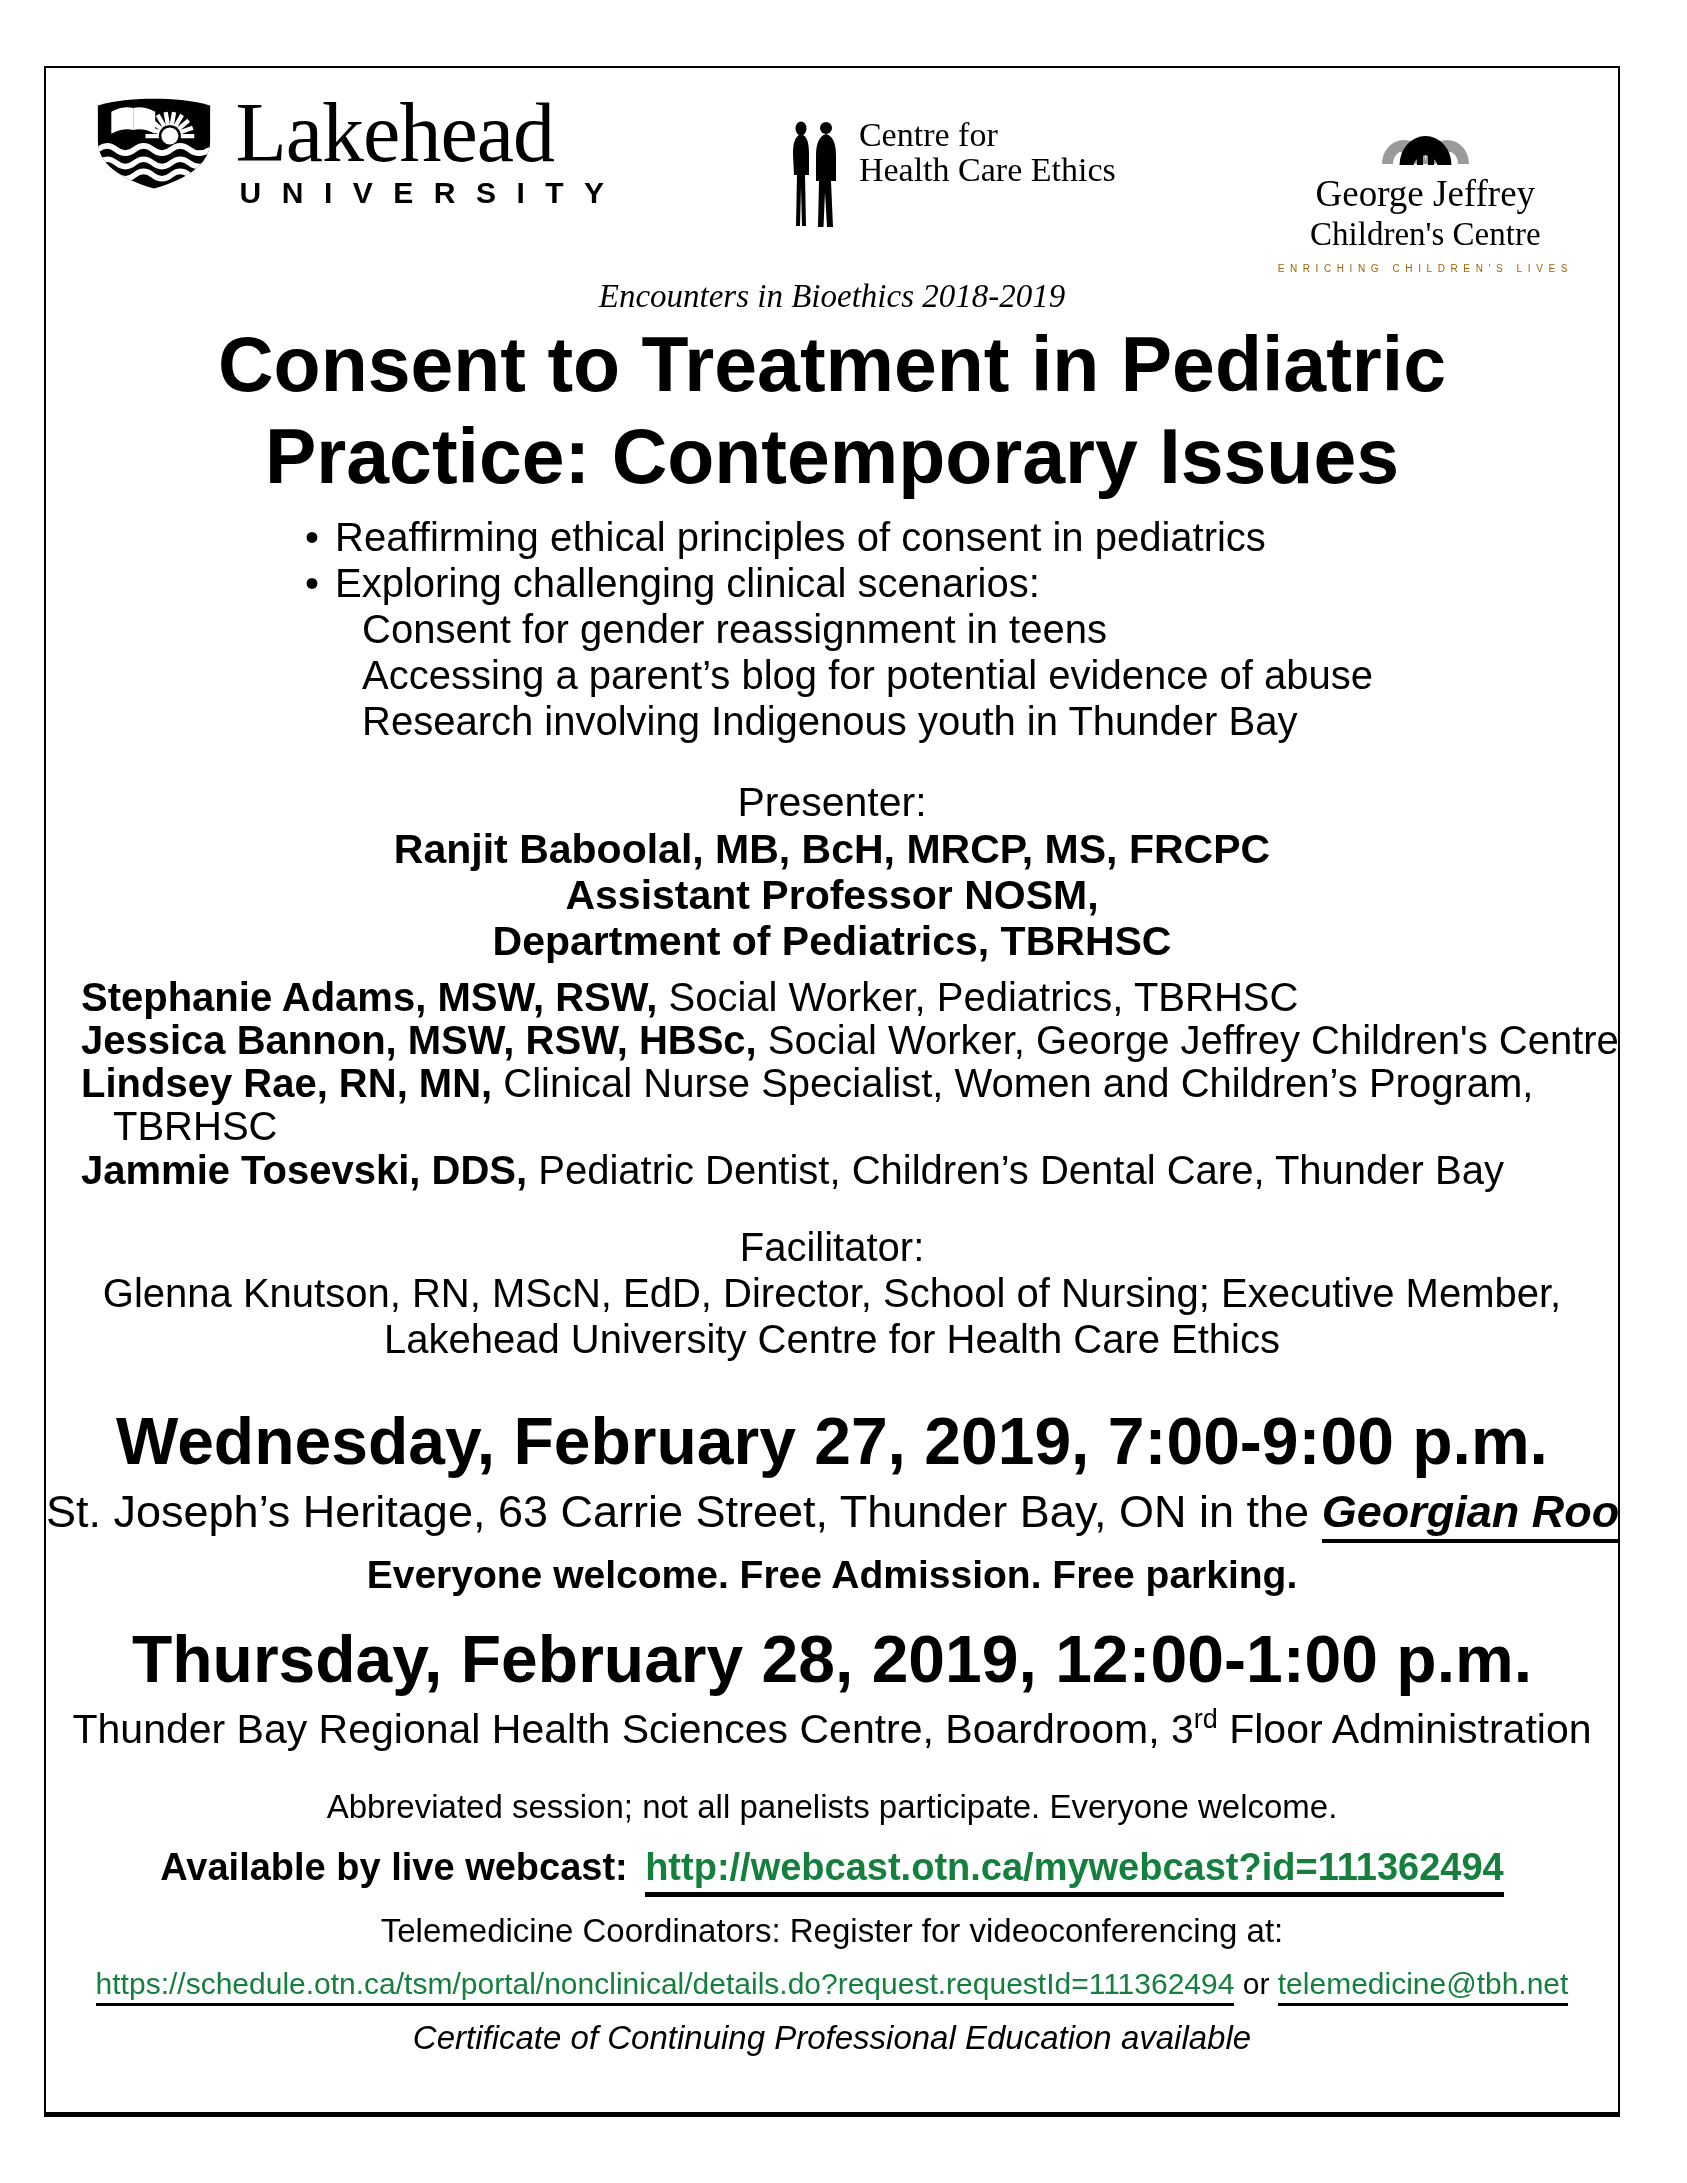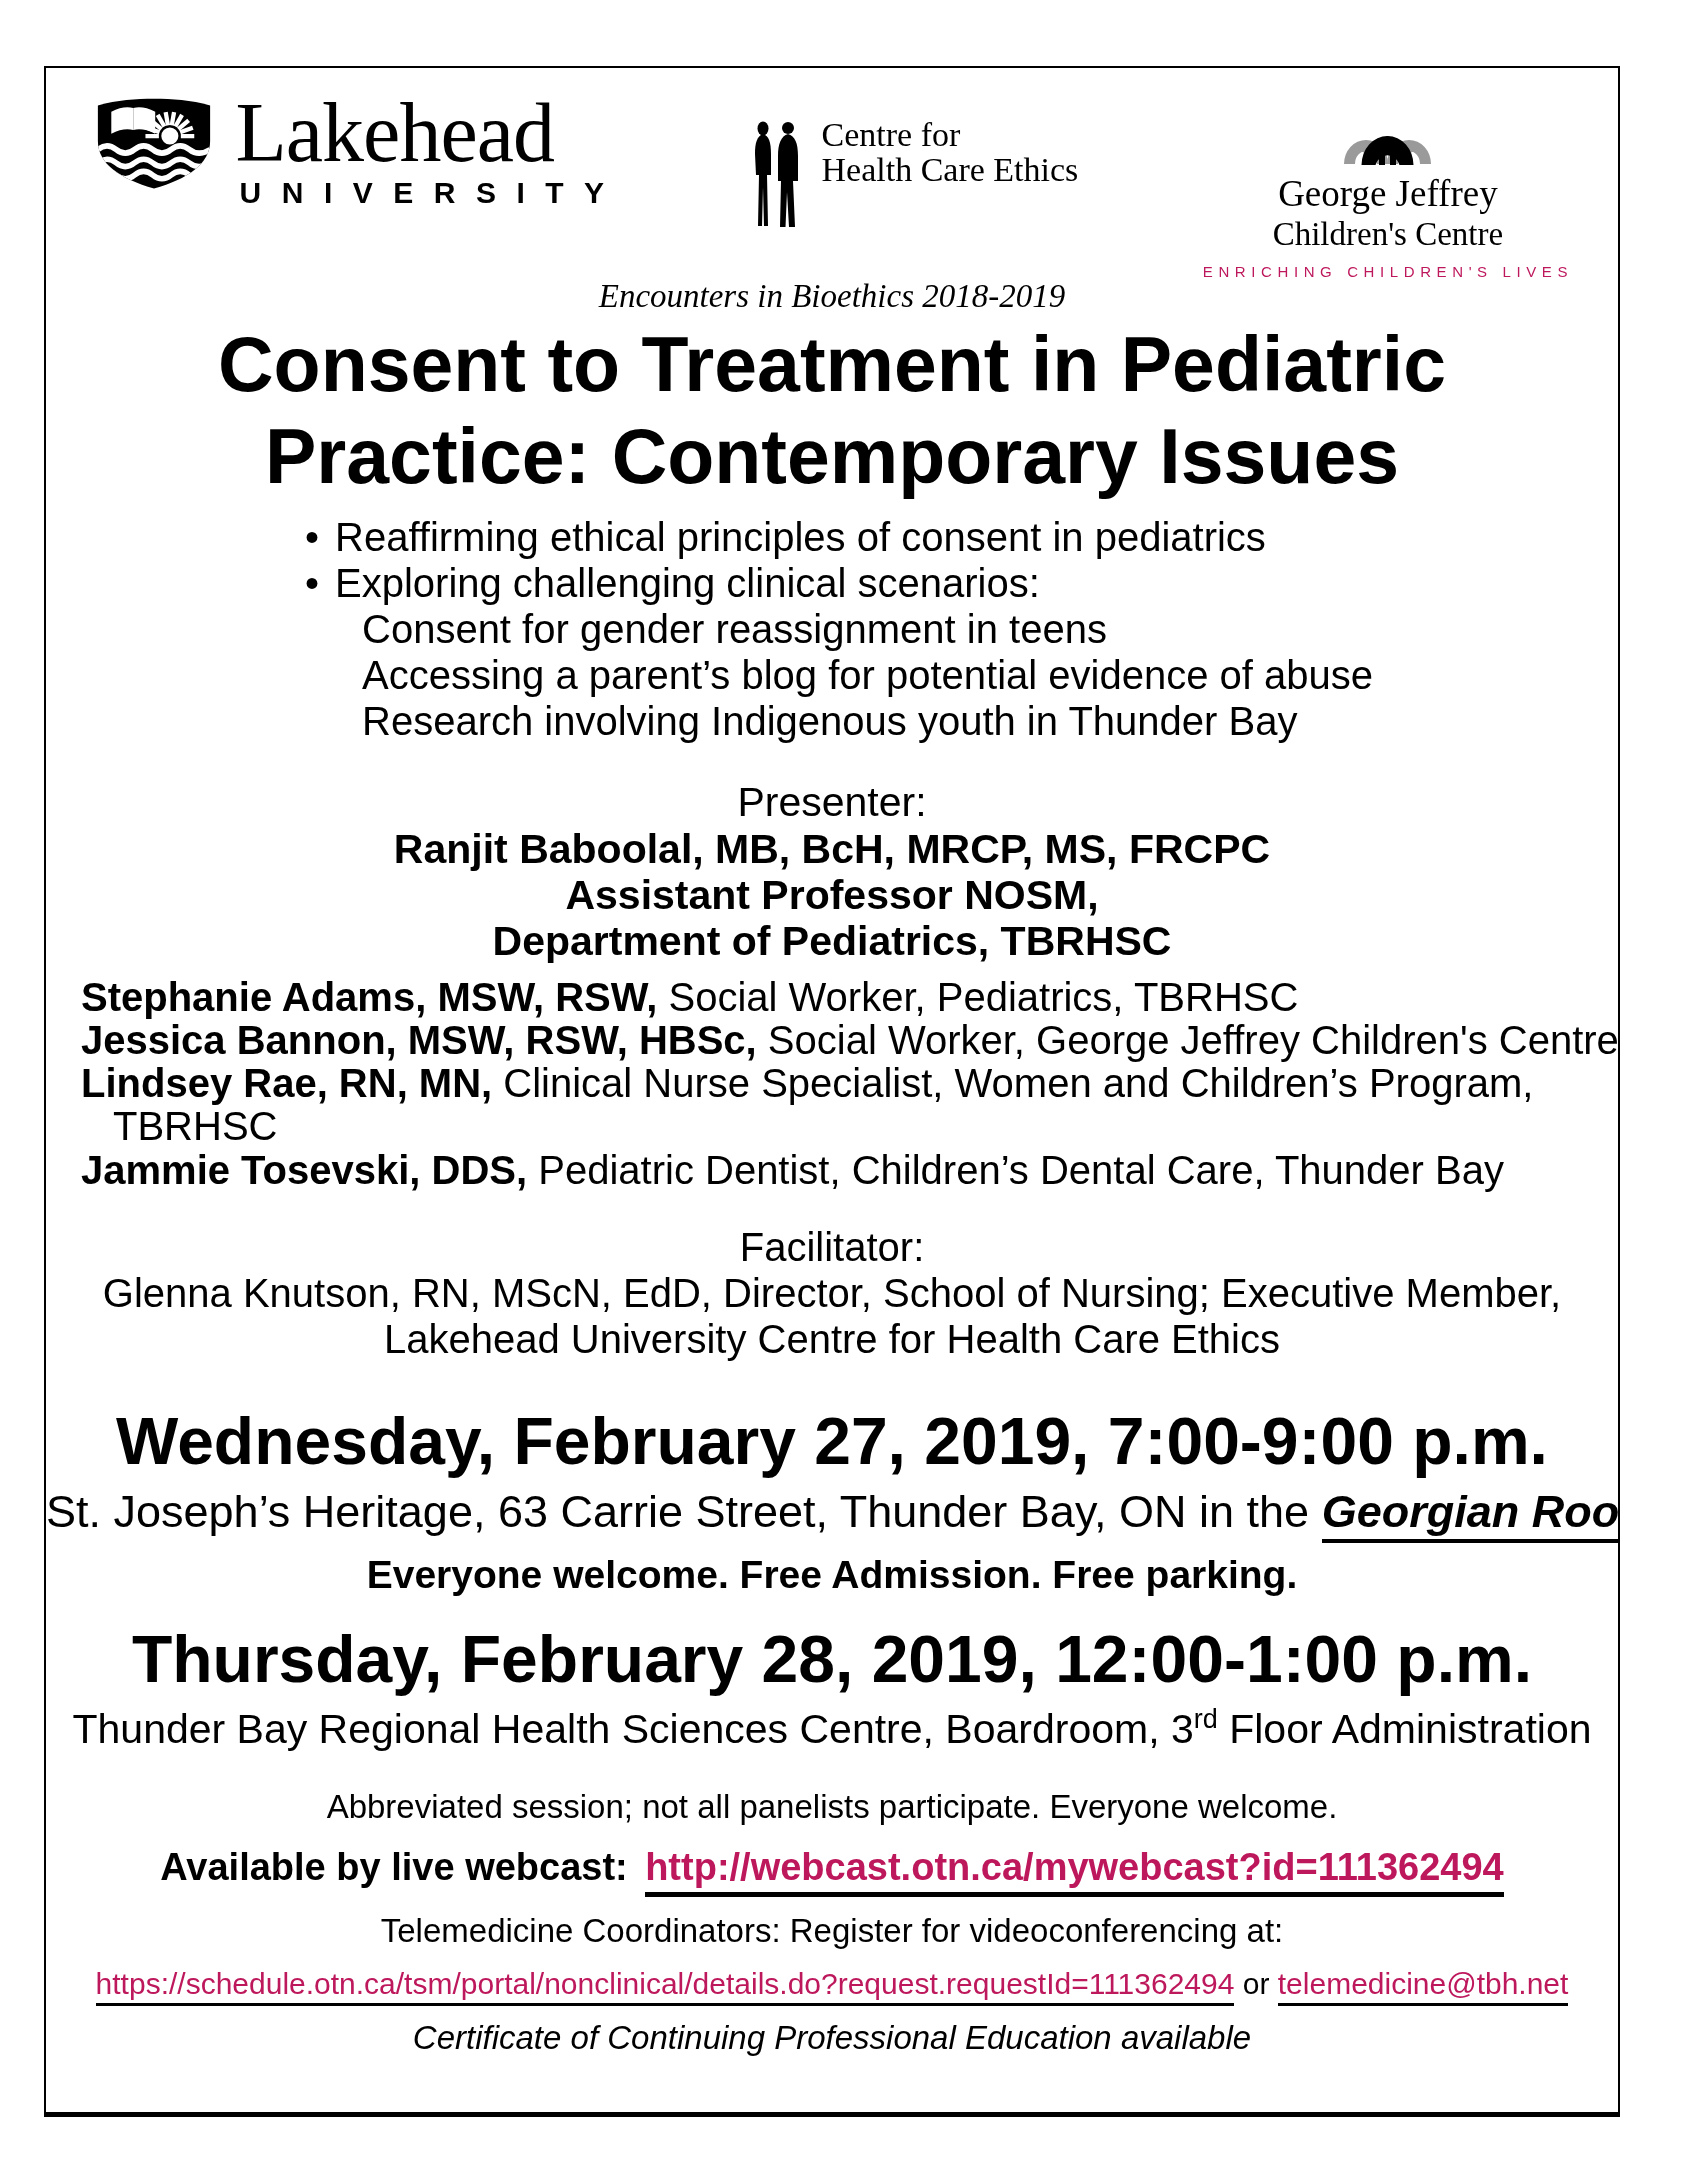--- a/index.html
+++ b/index.html
@@ -19,21 +19,21 @@
            padding:30px 45px 0 47px; height:181px; box-sizing:border-box; }
   .lakehead { display:flex; gap:20.5px; align-items:flex-start; text-align:left; }
   .lakehead-text { margin-top:1px; }
   .lakehead-word { font-family:"Liberation Serif", serif; font-size:84px; line-height:0.82; letter-spacing:-1px; }
   .lakehead-univ { font-size:30px; letter-spacing:20.5px; font-weight:600; margin-top:8.2px; margin-left:4.1px; }
   .chce { display:flex; gap:17.4px; align-items:flex-start; text-align:left; margin-top:13.3px; }
   .chce-text { font-family:"Liberation Serif", serif; font-size:34px; line-height:1.02; margin-top:7.2px; }
   .gjcc { display:flex; flex-direction:column; align-items:center; margin-top:5.1px; }
   .gjcc-l1 { font-family:"Liberation Serif", serif; font-size:37px; line-height:1; margin-top:7.2px; }
   .gjcc-l2 { font-family:"Liberation Serif", serif; font-size:33px; line-height:1; margin-top:6.2px; }
-  .gjcc-tag { font-size:15px; letter-spacing:5.6px; color:#be185d; margin-top:11.3px; }
+  .gjcc-tag { font-size:10px; letter-spacing:5.6px; color:#a16207; margin-top:11.3px; }
 
   
   .series { font-family:"Liberation Serif", serif; font-style:italic; font-size:33px; margin-top:29px; }
   .main-title { font-size:77px; font-weight:bold; line-height:1.2; margin-top:3.1px; }
 
   
   .bullets { text-align:left; margin:11.3px 0 0 259px; font-size:40px; line-height:1.15; }
   .bullet-line { display:flex; }
   .bullet-dot { width:30px; flex:none; }
   .sub-line { margin-left:57px; }
@@ -52,21 +52,21 @@
   .room { font-weight:bold; font-style:italic; border-bottom:4.6px solid #000; padding-bottom:2.1px; }
   .welcome { font-size:39px; font-weight:bold; margin-top:15.4px; }
   .thu-heading { margin-top:22.6px; }
   .thunderbay { font-size:41px; margin-top:5.1px; }
   .thunderbay sup { font-size:27px; }
   .abbrev { font-size:33px; margin-top:35px; }
   .webcast { font-size:38px; font-weight:bold; margin-top:20.5px; }
   .webcast-url { border-bottom:5.1px solid #000; padding-bottom:3.1px; margin-left:17.4px; }
   .telemed { font-size:33px; margin-top:22.6px; }
   .register { font-size:30px; margin-top:17.4px; }
-  .register a, .webcast a { color:#be185d; text-decoration:none; }
+  .register a, .webcast a { color:#15803d; text-decoration:none; }
   .ulink { border-bottom:3.1px solid #000; padding-bottom:2.6px; }
   .certificate { font-size:33px; font-style:italic; margin-top:17.4px; }
 </style>
 </head>
 <body>
 
 <div class="frame">
 
   <div class="logos">
 

